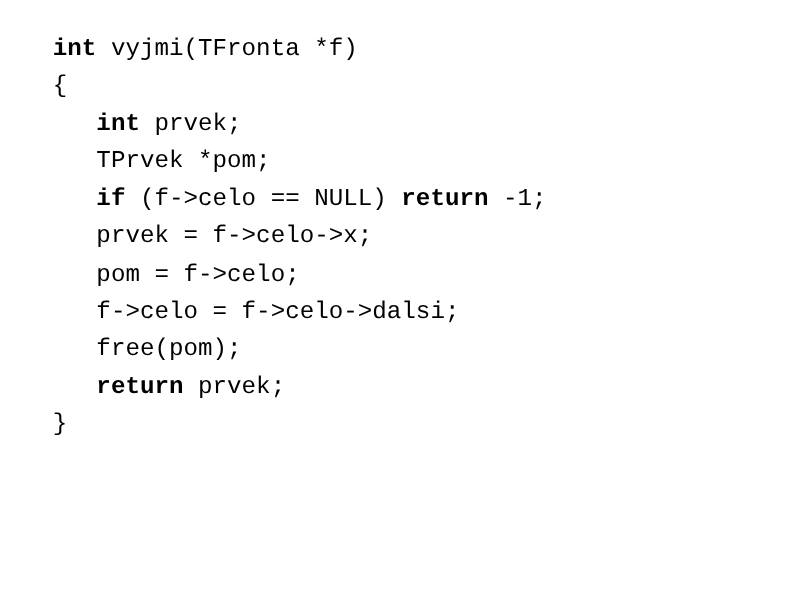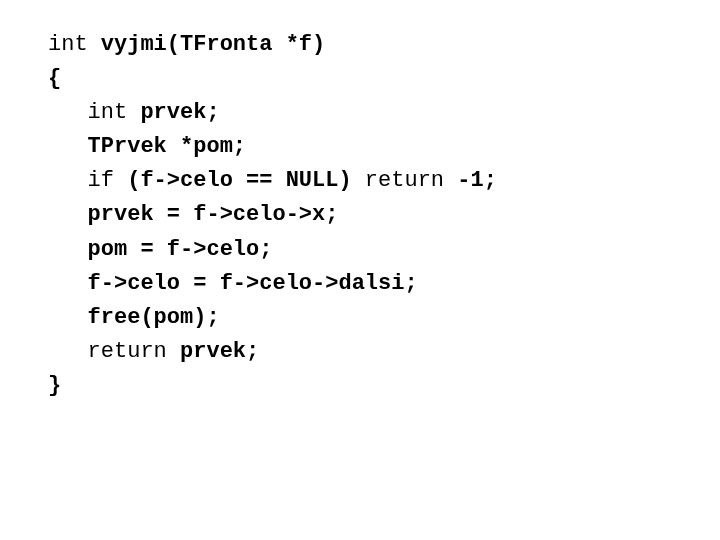--- a/index.html
+++ b/index.html
@@ -18,24 +18,24 @@
       color: #000000;
       padding: 28px 48px;
       overflow: hidden;
     }
 
     .code-block {
       white-space: pre;
     }
 
     .kw {
-      font-weight: normal;
+      font-weight: bold;
       margin-top: 20px;
     }
 
     .normal {
-      font-weight: bold;
+      font-weight: normal;
     }
   </style>
 </head>
 <body>
 
 <div class="code-block" id="code-container"><div><span class="kw">int</span><span class="normal"> vyjmi(TFronta *f)</span></div><div><span class="normal">{</span></div><div><span class="normal">   </span><span class="kw">int</span><span class="normal"> prvek;</span></div><div><span class="normal">   TPrvek *pom;</span></div><div><span class="normal">   </span><span class="kw">if</span><span class="normal"> (f-&gt;celo == NULL) </span><span class="kw">return</span><span class="normal"> -1;</span></div><div><span class="normal">   prvek = f-&gt;celo-&gt;x;</span></div><div><span class="normal">   pom = f-&gt;celo;</span></div><div><span class="normal">   f-&gt;celo = f-&gt;celo-&gt;dalsi;</span></div><div><span class="normal">   free(pom);</span></div><div><span class="normal">   </span><span class="kw">return</span><span class="normal"> prvek;</span></div><div><span class="normal">}</span></div></div>
 
 </body></html>

